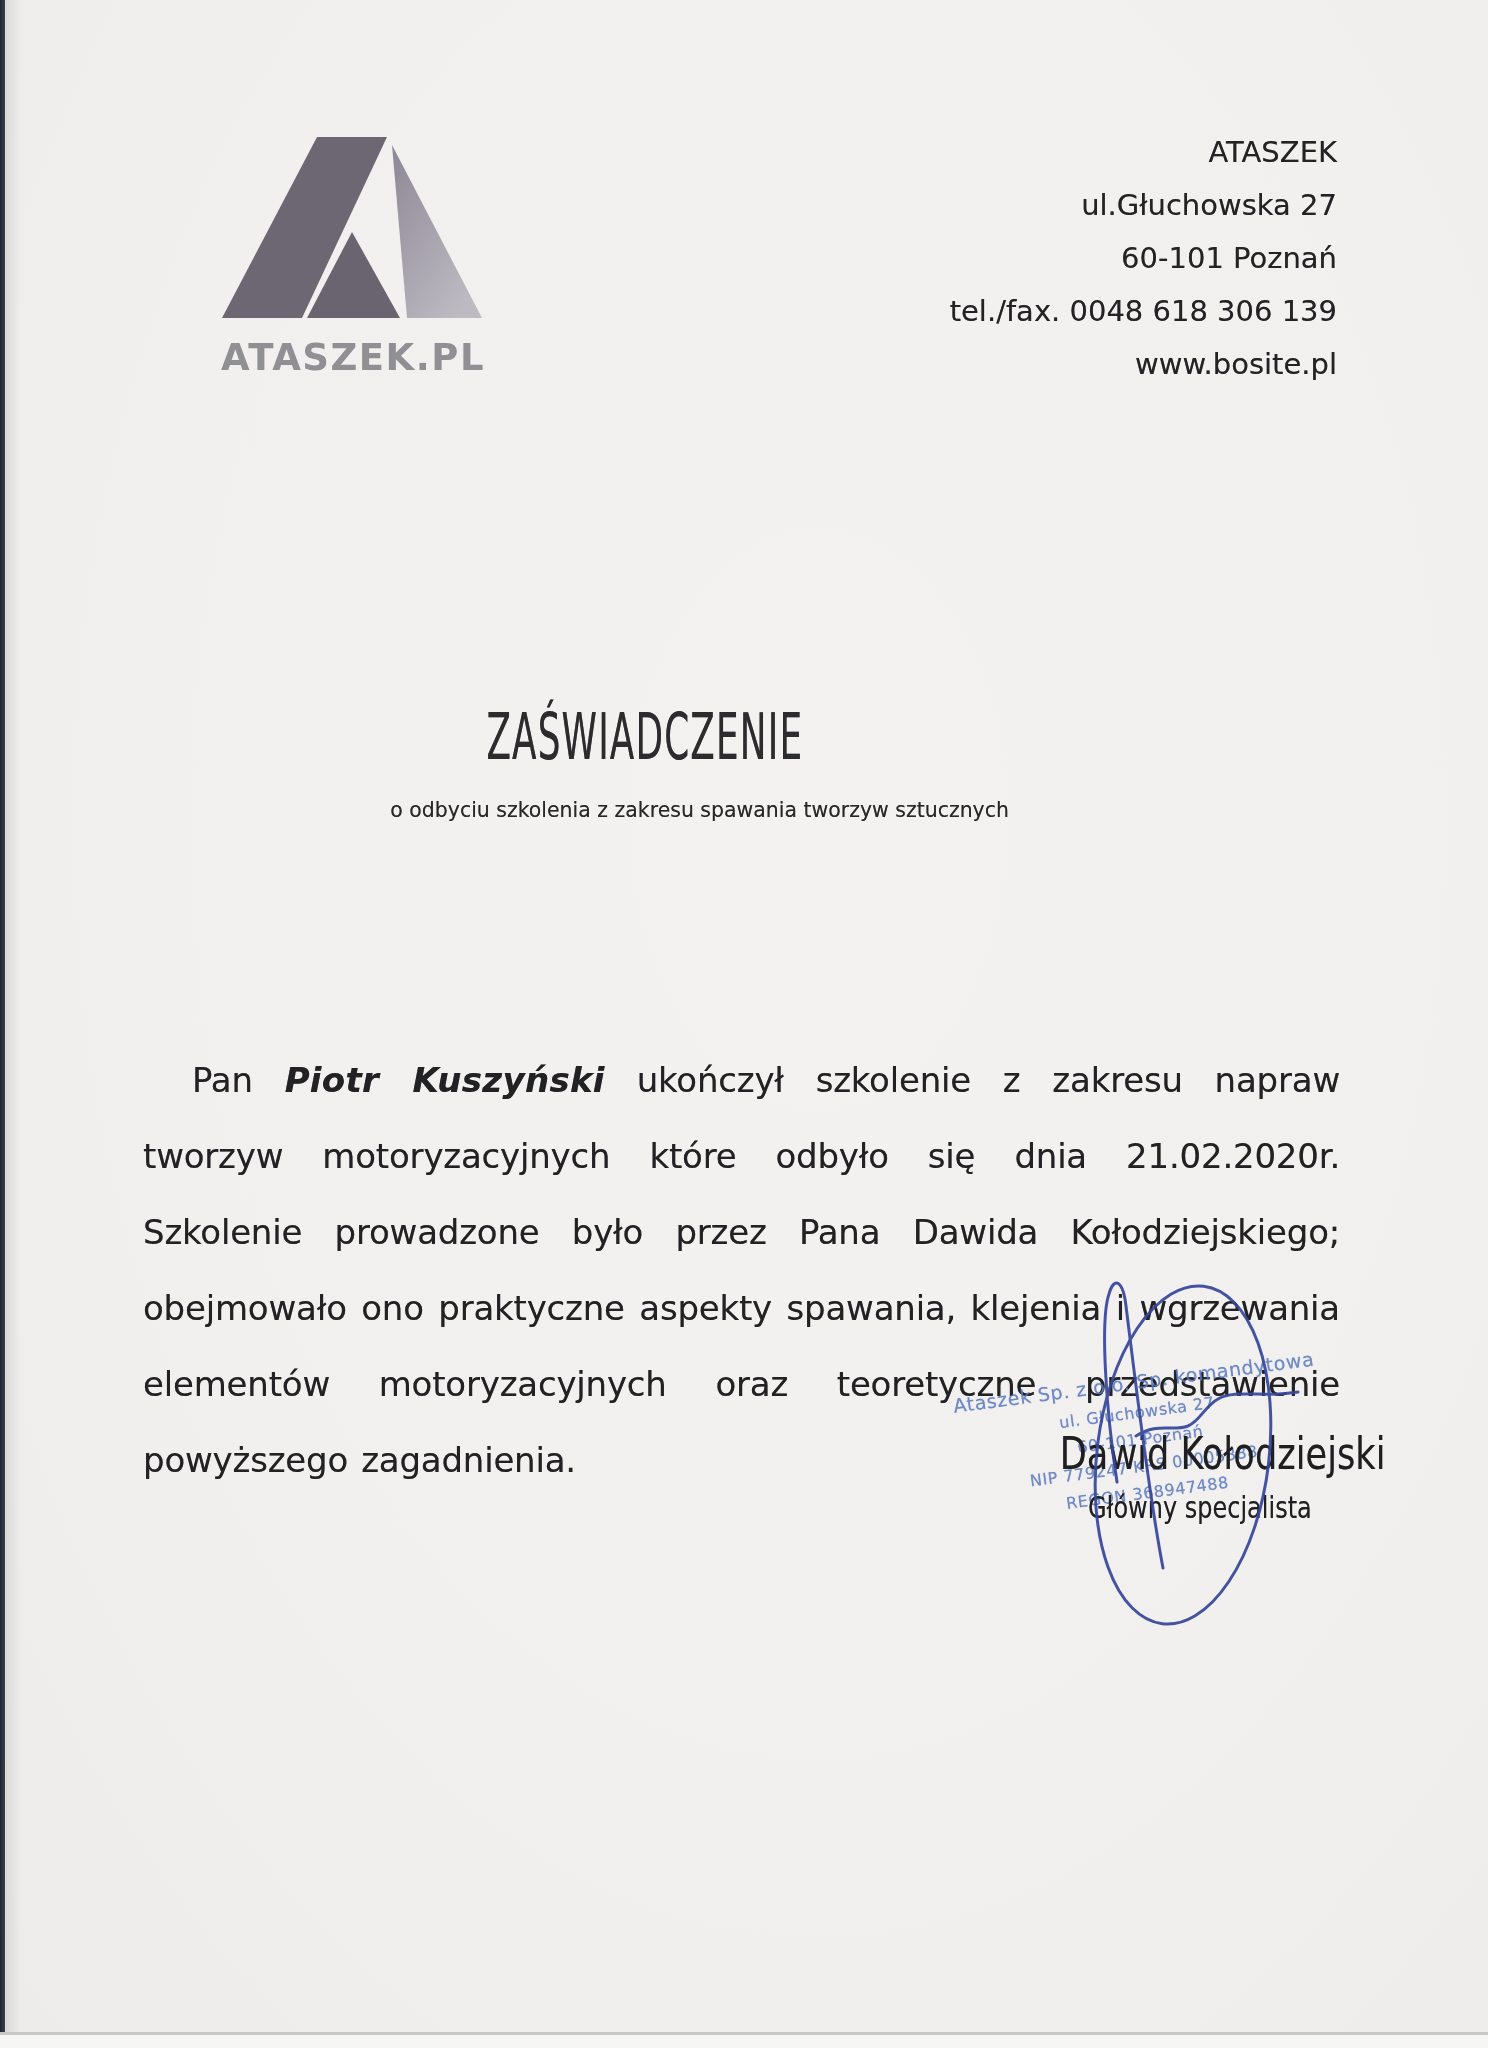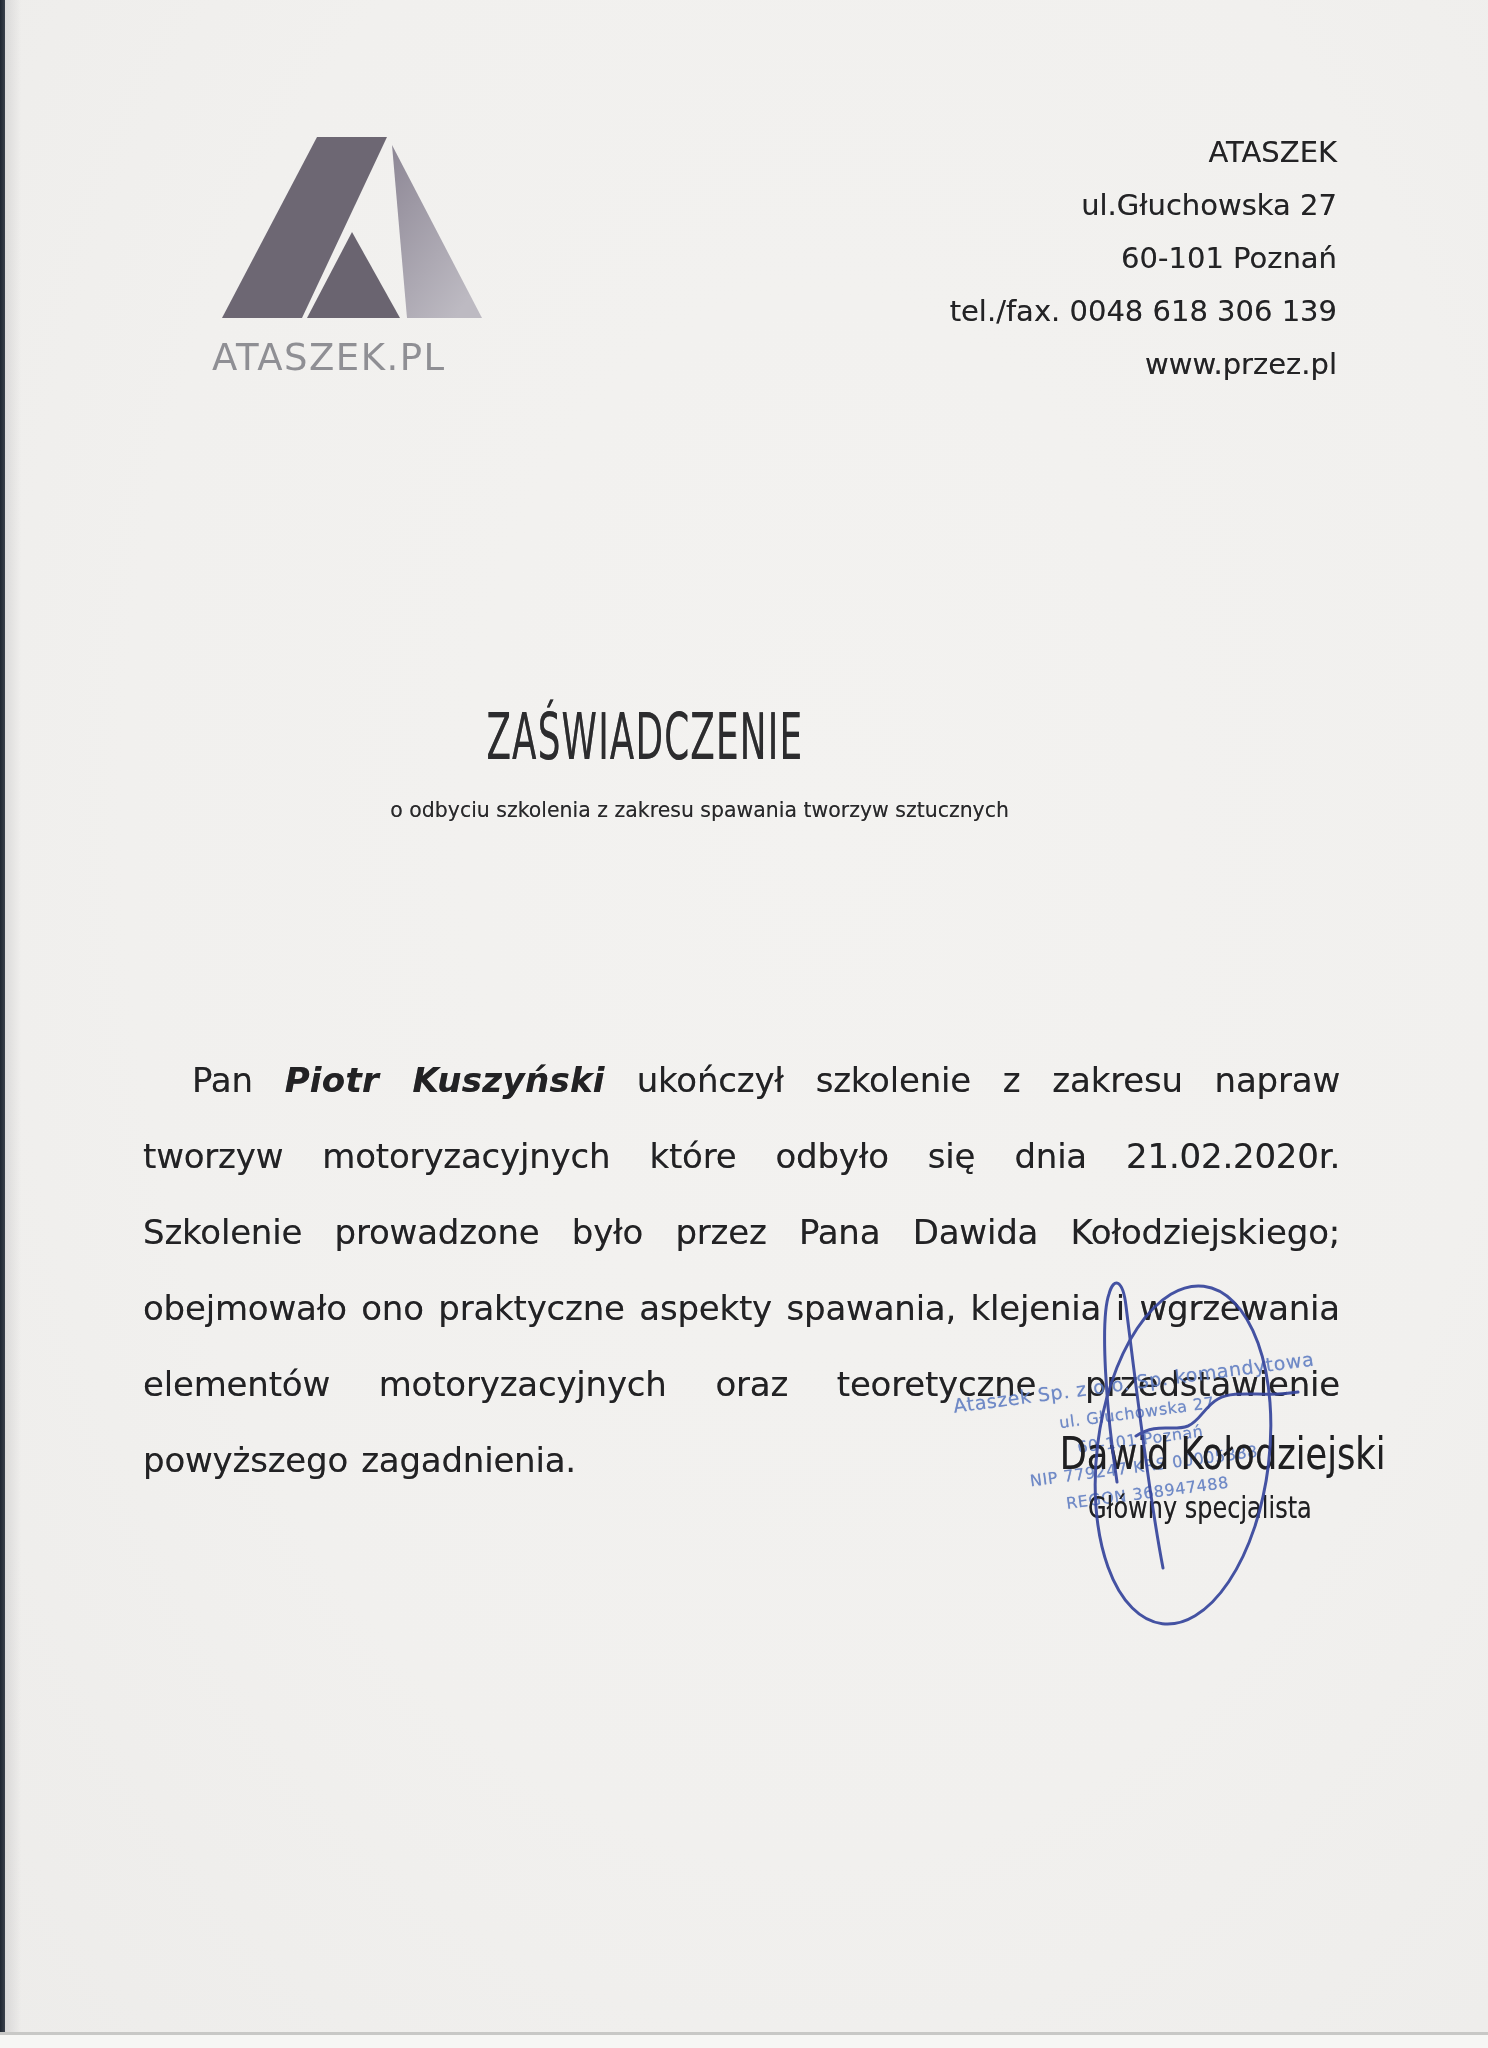--- a/index.html
+++ b/index.html
@@ -17,21 +17,21 @@
     background:linear-gradient(90deg,#1e2631,#3a414b);}
   .scan-edge-left-soft{position:absolute;left:5px;top:0;width:16px;height:100%;
     background:linear-gradient(90deg,rgba(110,110,118,.16),rgba(110,110,118,0));}
   .scan-edge-bottom-line{position:absolute;left:0;top:2032px;width:100%;height:3px;background:#c8c8c6;}
   .scan-edge-bottom{position:absolute;left:0;top:2035px;width:100%;height:13px;background:#f6f6f4;}
 
   
   .logo-mark{position:absolute;left:222px;top:137px;width:260px;height:181px;}
   .brand-wordmark{
     position:absolute;left:212px;top:336px;width:282px;
-    text-align:left;font-size:37px;font-weight:normal;letter-spacing:1.5px;
+    text-align:center;font-size:37px;font-weight:bold;letter-spacing:1.5px;
     color:#8f8f94;
   }
 
   
   .letterhead{
     position:absolute;top:126px;right:151px;
     text-align:right;font-size:29px;line-height:53px;color:#232325;
     text-shadow:0 0 .6px rgba(40,40,44,.55);
   }
 
@@ -94,21 +94,21 @@
     <polygon points="170,8 260,181 185,181" fill="url(#rightLeg)"></polygon>
     <polygon points="130,95 178,181 85,181" fill="#6a6470"></polygon>
   </svg>
   <div class="brand-wordmark">ATASZEK.PL</div>
 
   <div class="letterhead">
     <div>ATASZEK</div>
     <div>ul.Głuchowska 27</div>
     <div>60-101 Poznań</div>
     <div>tel./fax. 0048 618 306 139</div>
-    <div>www.przez.pl</div>
+    <div>www.bosite.pl</div>
   </div>
 
   <div class="doc-title">
     <span class="squeeze">ZAŚWIADCZENIE</span>
   </div>
   <div class="doc-subtitle">
     <span class="squeeze">o odbyciu szkolenia z zakresu spawania tworzyw sztucznych</span>
   </div>
 
   <p class="body-par"><span>Pan</span> <span class="trainee">Piotr Kuszyński</span> <span>ukończył szkolenie z zakresu napraw tworzyw motoryzacyjnych które odbyło się dnia 21.02.2020r. Szkolenie prowadzone było przez Pana Dawida Kołodziejskiego; obejmowało ono praktyczne aspekty spawania, klejenia i wgrzewania elementów motoryzacyjnych oraz teoretyczne przedstawienie powyższego zagadnienia.</span></p>

